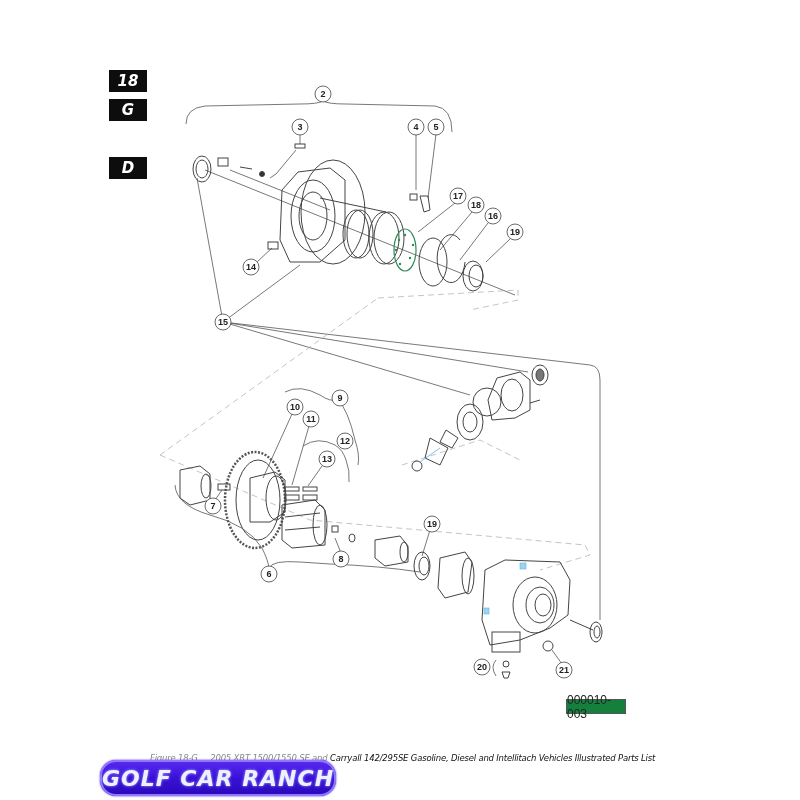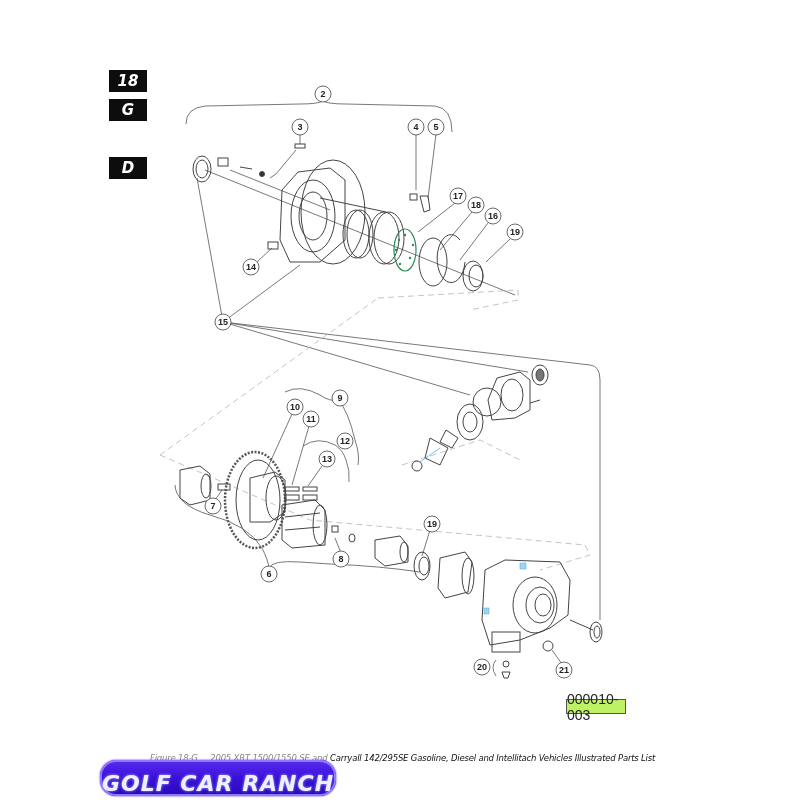--- a/index.html
+++ b/index.html
@@ -3,29 +3,29 @@
 <meta charset="utf-8">
 <style>
   html, body { margin: 0; padding: 0; background: #ffffff; }
   body { width: 800px; height: 800px; position: relative; overflow: hidden; font-family: "DejaVu Sans", sans-serif; }
   .tab { position: absolute; left: 109px; width: 38px; height: 22px; background: #0d0d0d; color: #fff;
          font-family: "DejaVu Sans", sans-serif; font-style: italic; font-weight: bold; font-size: 15px;
          display: flex; align-items: center; justify-content: center; }
   #diagram { position: absolute; left: 0; top: 0; width: 800px; height: 800px; }
   .callout-text { font-family: "Liberation Sans", sans-serif; font-size: 9px; font-weight: bold; fill: #222; }
   .fig-id { position: absolute; left: 566px; top: 699px; width: 58px; height: 13px; border: 1px solid #555;
-            font-family: "Liberation Sans", sans-serif; font-size: 14px; color: #222; display: flex;
-            align-items: center; justify-content: center; background: #bef264; }
+            font-family: "Liberation Sans", sans-serif; font-size: 12px; color: #222; display: flex;
+            align-items: center; justify-content: center; background: #15803d; }
   .caption { position: absolute; left: 150px; top: 753px; font-family: "DejaVu Sans", sans-serif; font-style: italic;
              font-size: 8.5px; color: #111; white-space: nowrap; letter-spacing: -0.2px; }
   .caption .ghost { color: #888; }
   .logo { position: absolute; left: 100px; top: 760px; width: 236px; height: 36px; border-radius: 16px;
           background: linear-gradient(180deg, #5a2cf0 0%, #3a10d8 50%, #2a08b8 100%);
           box-shadow: inset 0 0 0 2px #8f78ff, 0 0 2px #3a10d8;
-          display: flex; align-items: flex-end; justify-content: center; }
+          display: flex; align-items: center; justify-content: center; }
   .logo span { font-family: "DejaVu Sans", sans-serif; font-weight: bold; font-style: italic; font-size: 22px;
                color: #eef0ff; letter-spacing: 1px; text-shadow: 0 0 3px #a9b4ff; }
 </style>
 </head>
 <body>
 
 <div class="tab" style="top:70px">18</div>
 <div class="tab" style="top:99px">G</div>
 <div class="tab" style="top:157px">D</div>
 

